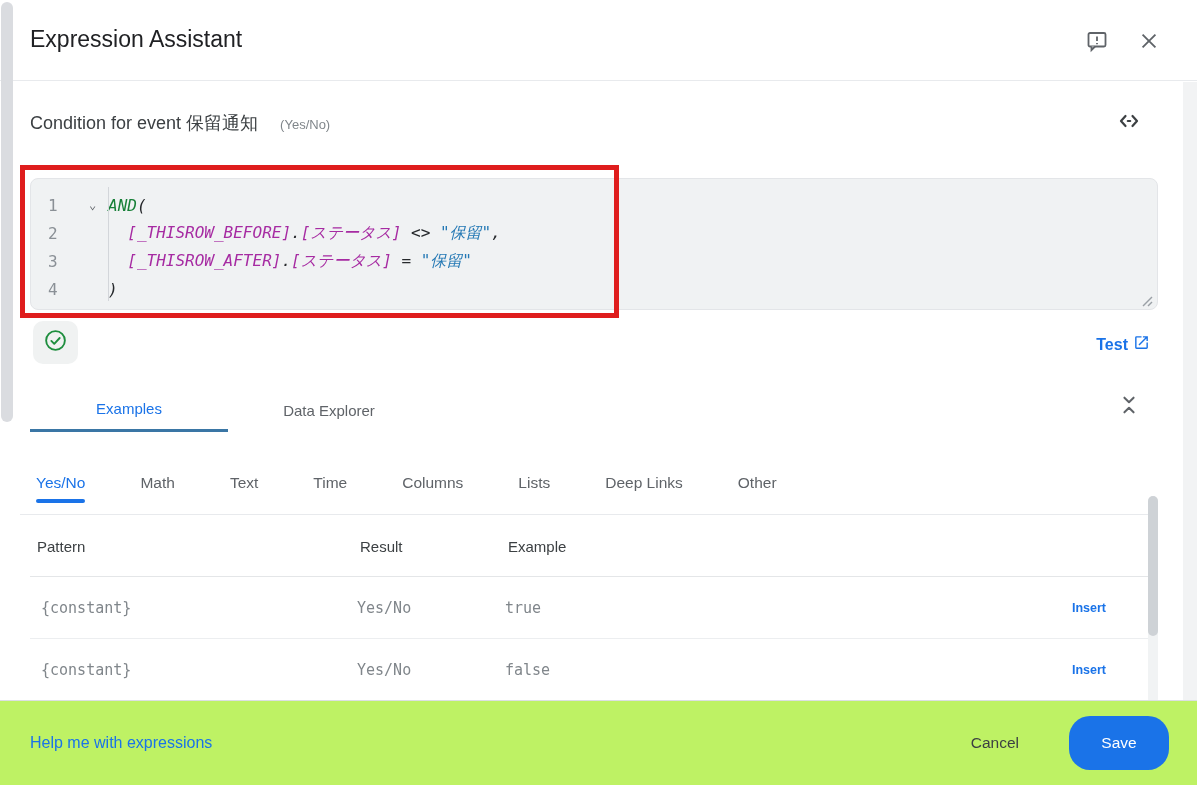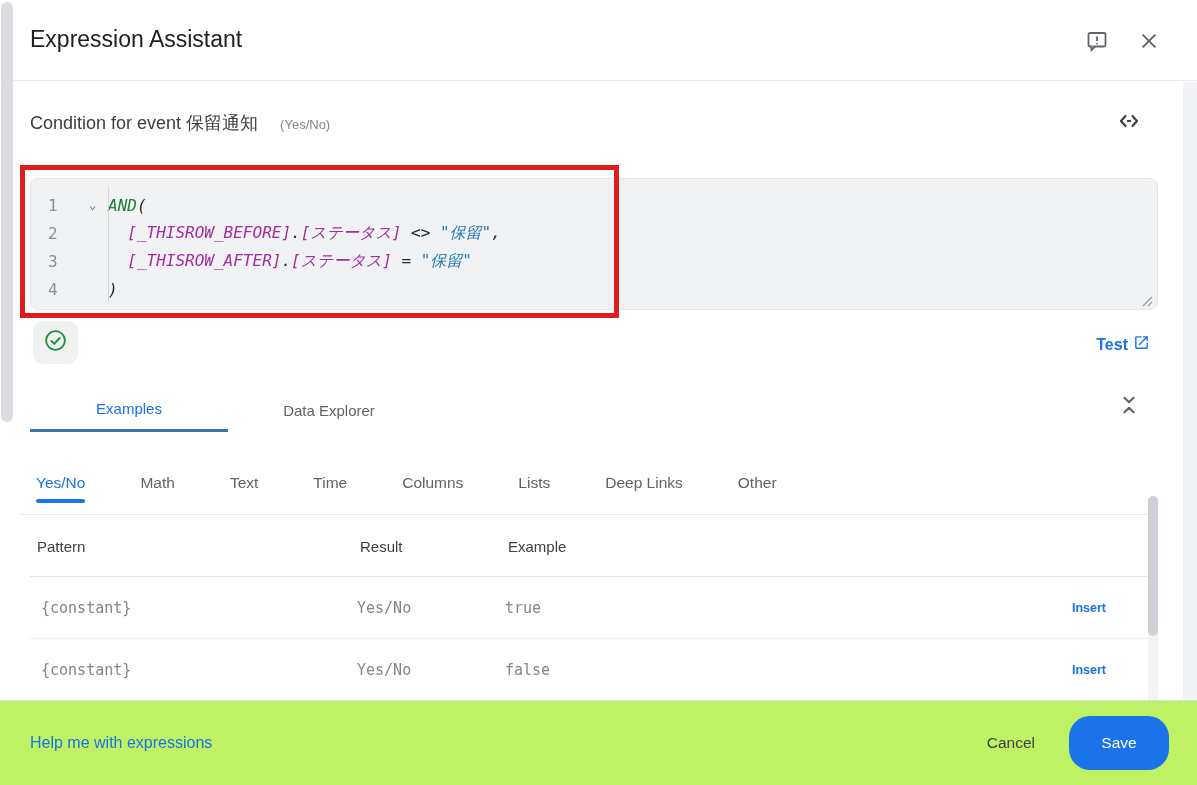--- a/index.html
+++ b/index.html
@@ -74,21 +74,21 @@
 
   
   .tbl-scroll-track{position:absolute;left:1148px;top:496px;width:10px;height:208px;background:#f1f3f4;border-radius:5px;}
   .tbl-scroll-thumb{position:absolute;left:0;top:0;width:10px;height:140px;background:#ced2d6;border-radius:5px;cursor:grab;}
   .page-scroll-track{position:absolute;left:1183px;top:82px;width:14px;height:618px;background:#f2f3f4;}
   .page-scroll-thumb{position:absolute;left:1px;top:2px;width:12px;height:420px;background:#dadce0;border-radius:6px;cursor:grab;}
 
   
   .footer{position:absolute;left:0;top:700px;width:100%;height:85px;border-top:1px solid #dcdfe2;box-sizing:border-box;background:#bef264;}
   .help-link{position:absolute;left:30px;top:50%;transform:translateY(-50%);color:#1a73e8;font-size:16px;cursor:pointer;}
-  .footer-actions{position:absolute;right:28px;top:50%;transform:translateY(-50%);display:flex;align-items:center;gap:24px;}
+  .footer-actions{position:absolute;right:28px;top:50%;transform:translateY(-50%);display:flex;align-items:center;gap:40px;}
   .cancel-btn{font-size:15.5px;font-weight:500;color:#3c4043;background:none;border:none;cursor:pointer;
               font-family:"Liberation Sans",sans-serif;padding:8px 10px;}
   .save-btn{width:100px;height:54px;border-radius:21px;background:#1a73e8;color:#fff;font-size:15.5px;font-weight:500;
             border:none;cursor:pointer;font-family:"Liberation Sans",sans-serif;}
 </style>
 </head>
 <body>
 
 <div class="stage">
 

